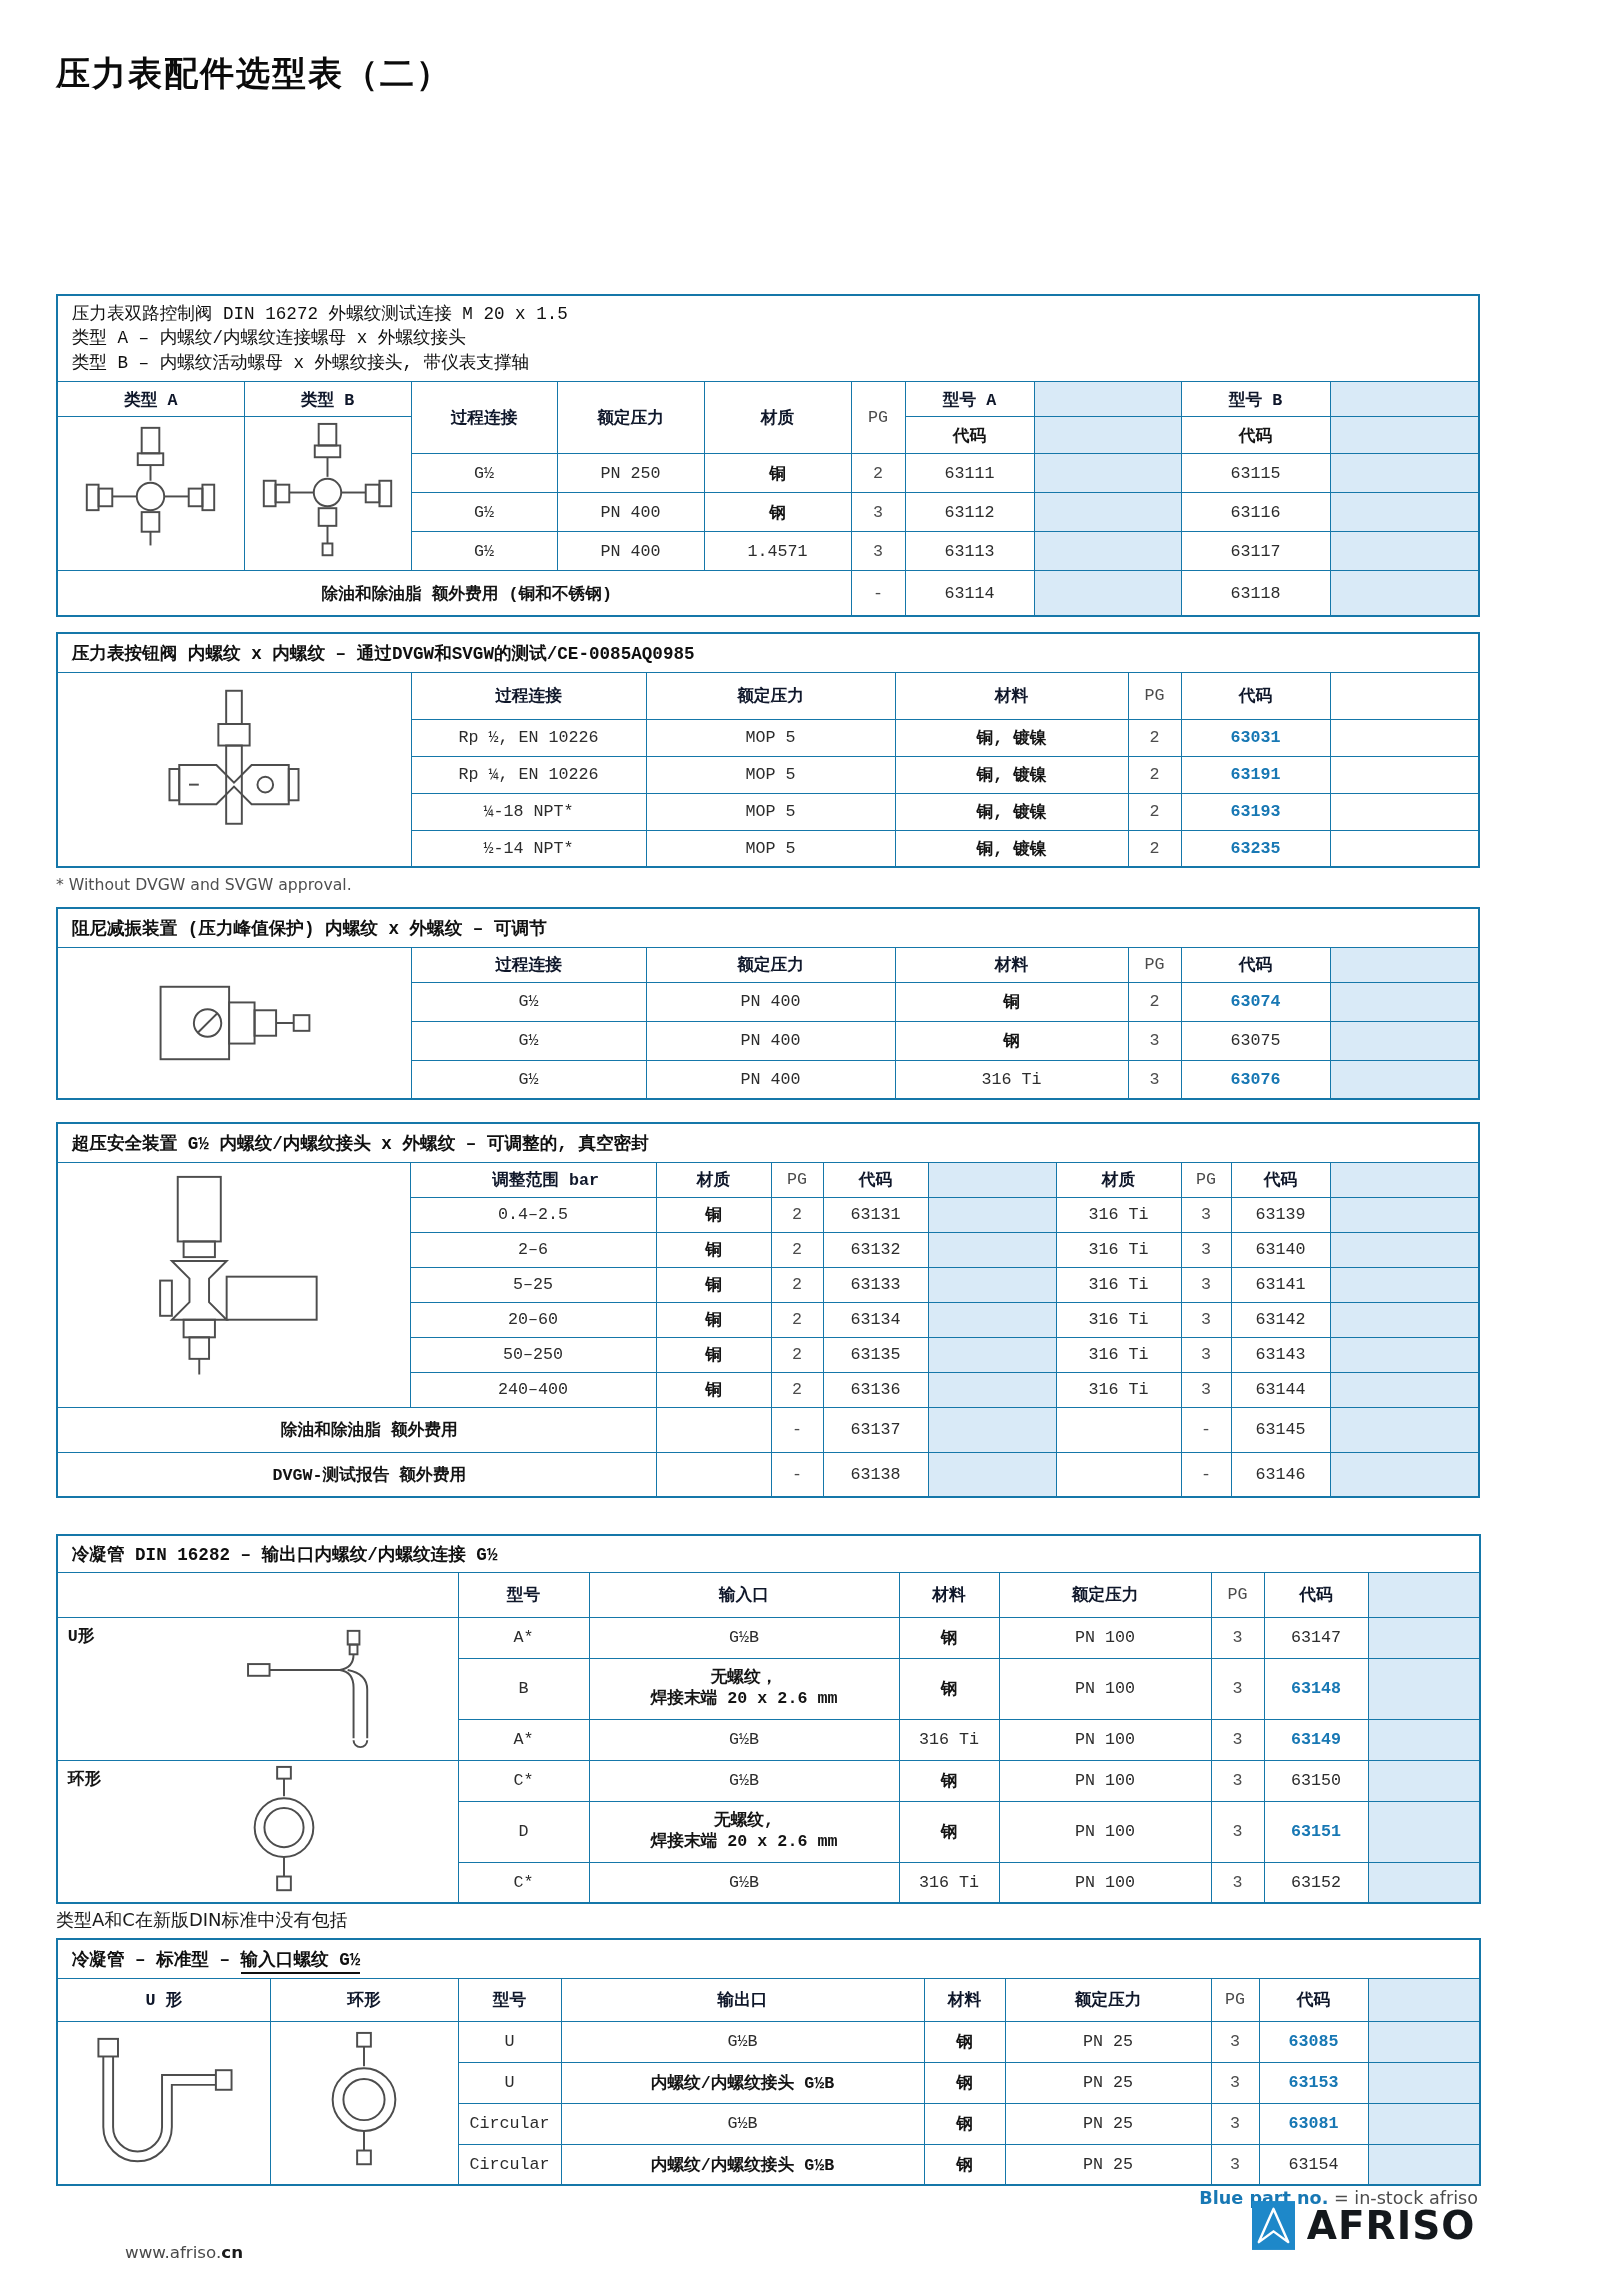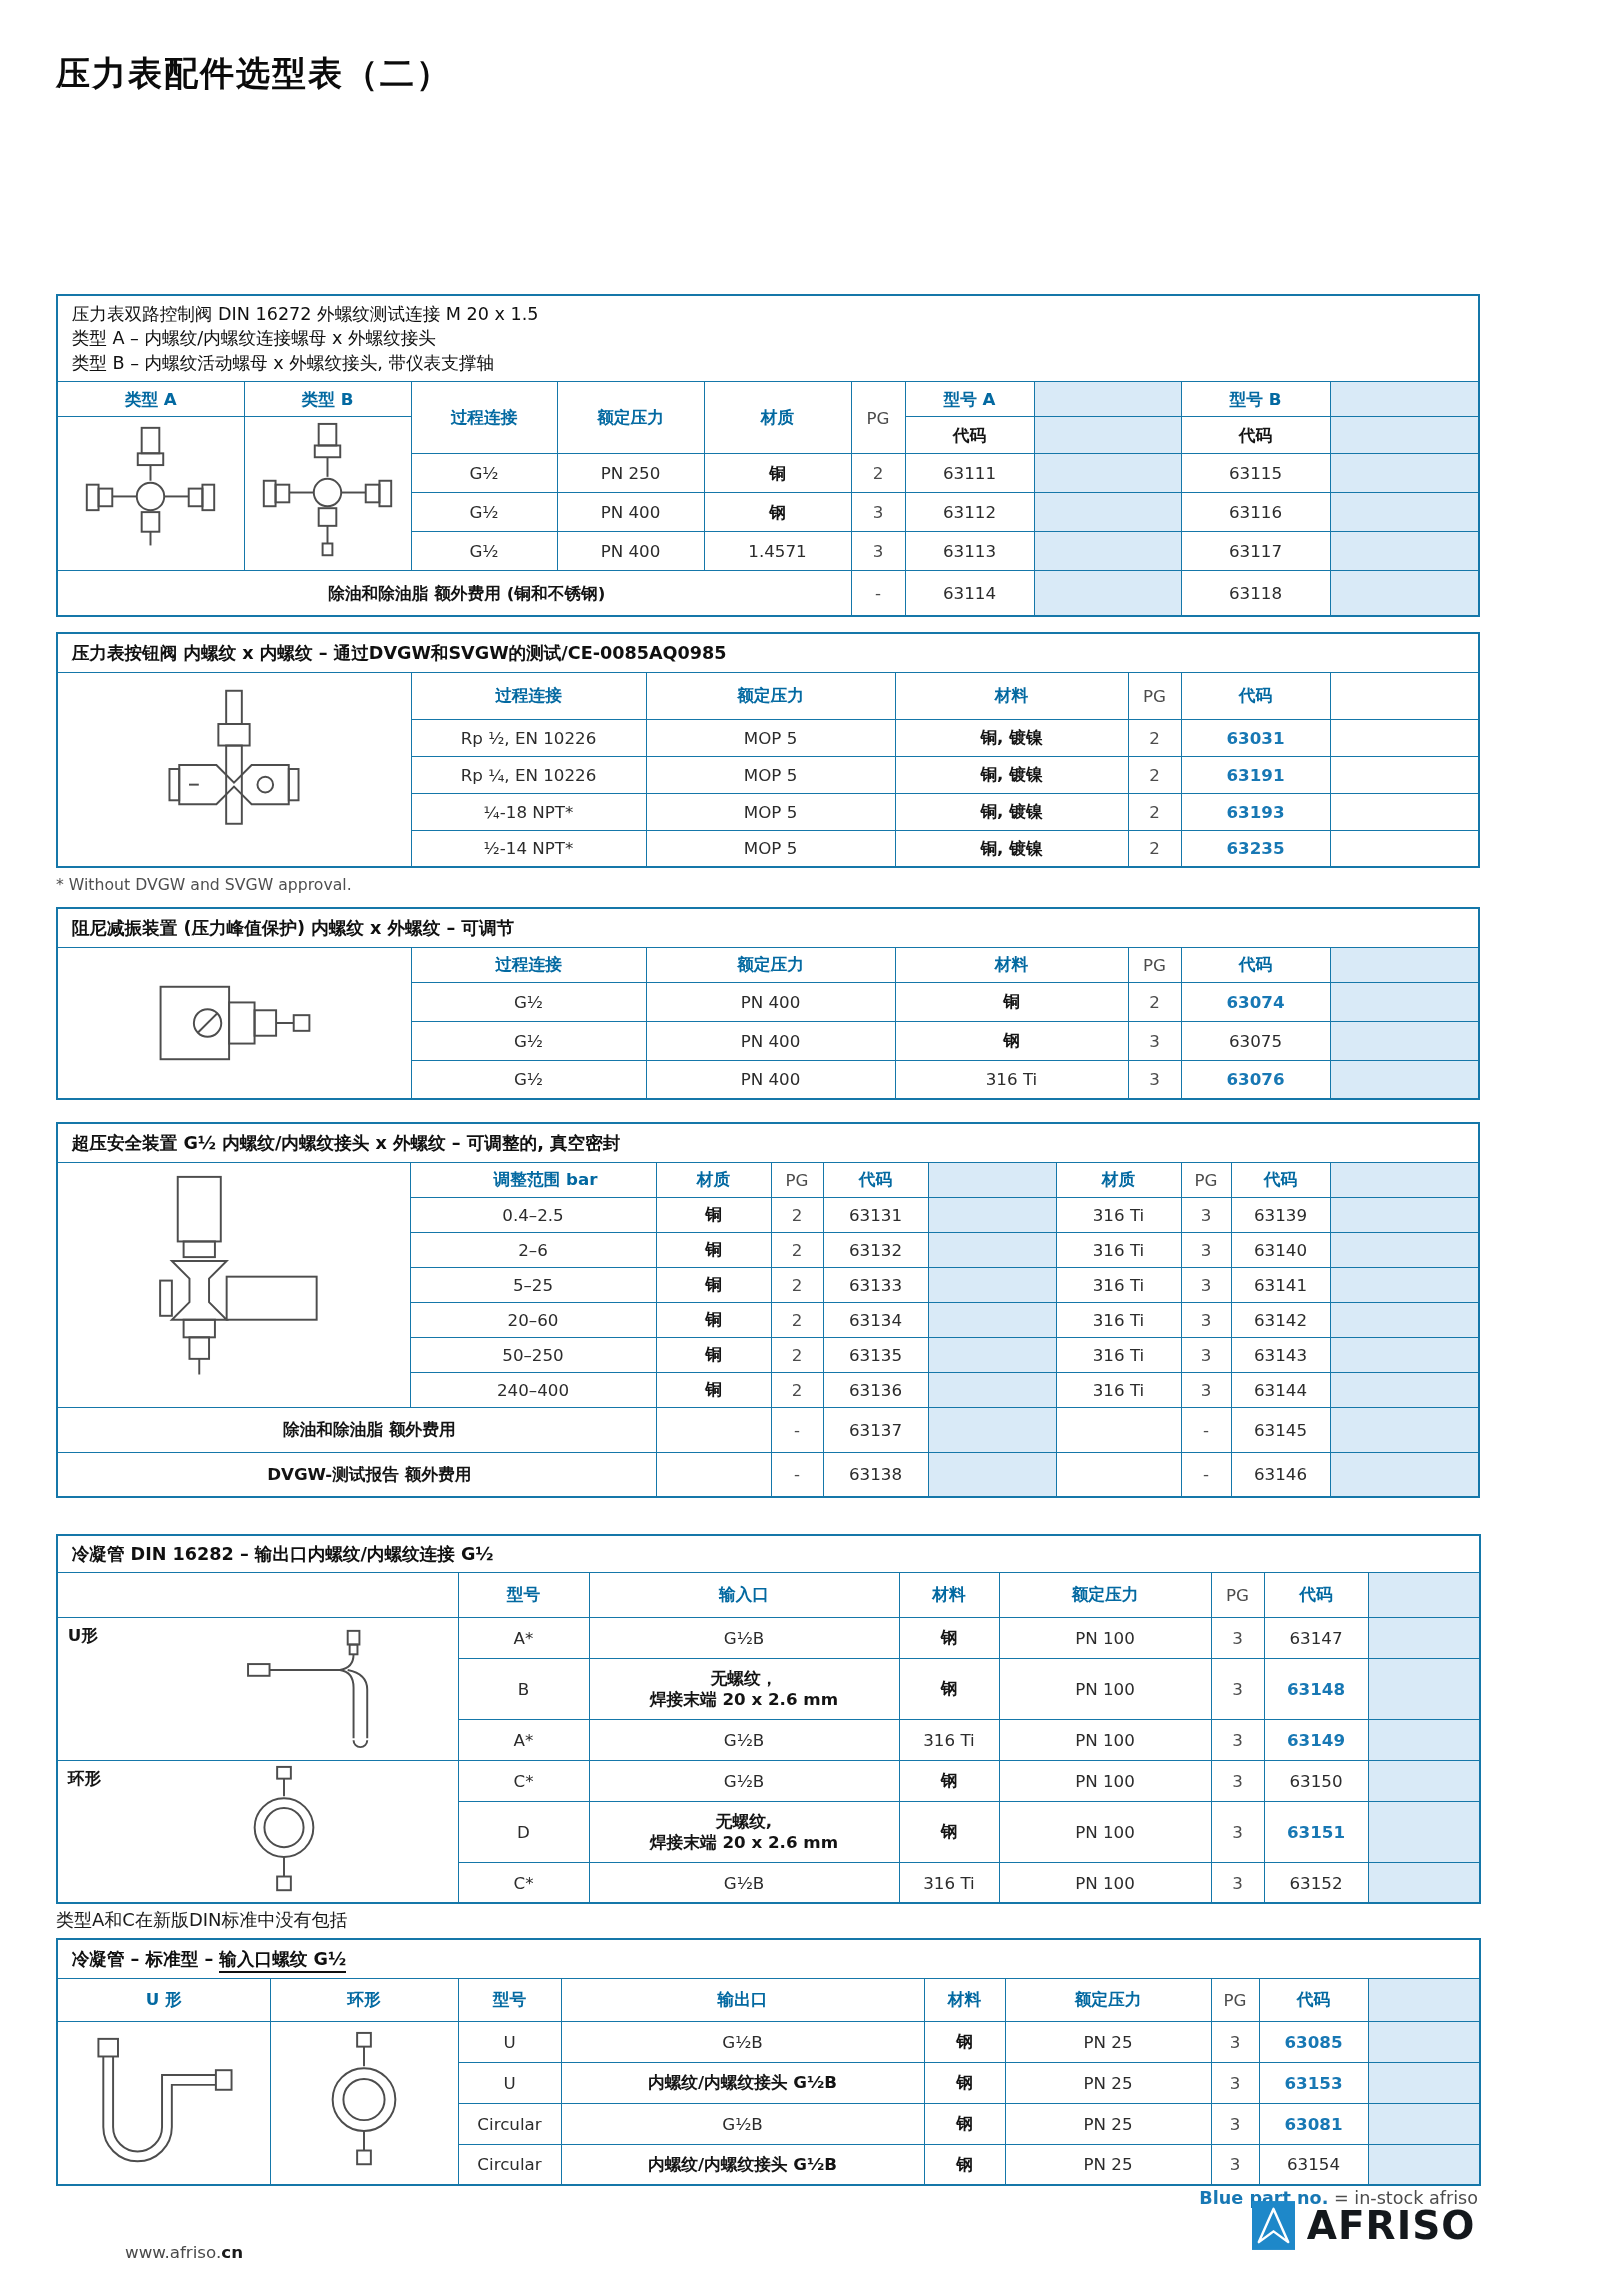--- a/index.html
+++ b/index.html
@@ -1,23 +1,23 @@
 <!DOCTYPE html>
 <html><head>
 <meta charset="utf-8">
 <style>
   html,body{margin:0;padding:0;background:#fff;}
   body{width:1621px;height:2293px;position:relative;font-family:"DejaVu Sans",sans-serif;color:#222;overflow:hidden;}
   .abs{position:absolute;}
   .h1{left:56px;top:51px;font-size:34px;font-weight:bold;color:#0b0b0b;letter-spacing:2px;}
   .dg{left:57px;top:245px;font-size:21px;color:#0f766e;margin-top:46px;}
-  table{border-collapse:collapse;table-layout:fixed;width:1422px;background:#fff;}
+  table{border-collapse:collapse;table-layout:fixed;width:1422px;background:#fff;font-family:Liberation Mono, monospace;}
   .tbl{left:56px;border:2px solid #1577a9;}
   td,th{border:1px solid #1577a9;text-align:center;vertical-align:middle;font-size:16.7px;padding:2px 4.9px;font-weight:normal;color:#2c2c2c;overflow:hidden;}
-  th{font-weight:bold;color:#0369a1;}
+  th{font-weight:bold;color:#0f172a;}
   th.pg,td.pgv{font-weight:normal;color:#4c4c4c;}
   .ttl{ text-align:left;padding:5.9px 5.9px 5.9px 13.7px;font-weight:bold;color:#101010;font-size:17.6px;}
   .ttl.light{font-weight:normal;}
   .ttl div{line-height:24.5px;}
   .bf{background:#d9eaf7;}
   .code{color:#2c2c2c;}
   .blue{color:#1878b4;font-weight:bold;}
   .cj{font-weight:bold;color:#141414;}
   .lft{text-align:center;padding-left:30px;}
   .pre{white-space:pre-line;line-height:20.6px;}.rh36{height:35px}.rh38{height:37px}.rh40{height:39px}.rh42{height:41px}

